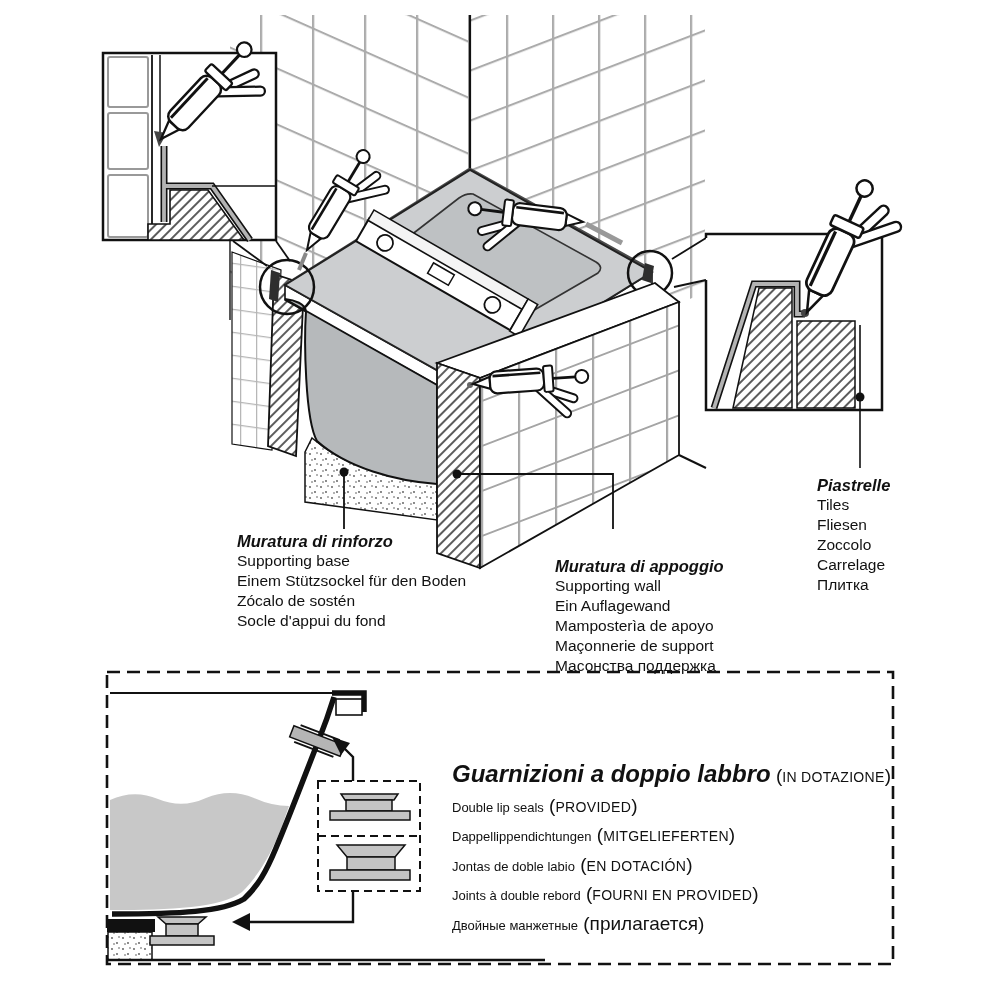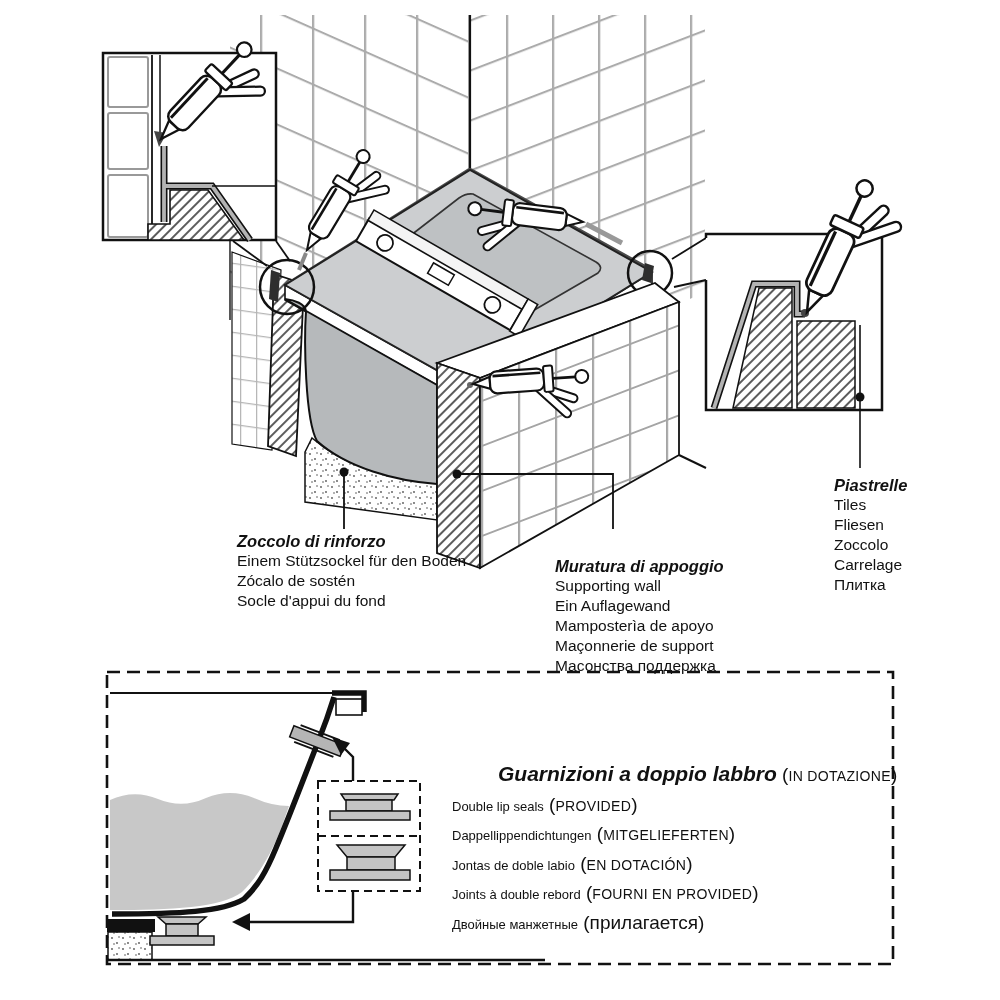--- a/index.html
+++ b/index.html
@@ -3,21 +3,21 @@
 <meta charset="utf-8">
 <style>
   html,body{margin:0;padding:0;background:#fff;}
   .stage{position:relative;width:1000px;height:1000px;background:#fff;overflow:hidden;
          font-family:"Liberation Sans",sans-serif;color:#111;}
   .stage svg{position:absolute;left:0;top:0;}
   .callout{position:absolute;font-size:15.5px;line-height:20px;white-space:nowrap;}
   .callout .title{font-weight:bold;font-style:italic;font-size:16.5px;}
   .seals-text{position:absolute;left:452px;top:760px;font-size:19px;line-height:27.5px;white-space:nowrap;}
   .seal-row .main{font-size:13px;}
-  .seal-row .strong{font-weight:bold;font-style:italic;font-size:21px;margin-left:46px;}
+  .seal-row .strong{font-weight:bold;font-style:italic;font-size:24px;}
   .note::before{content:"\0028";}
   .note::after{content:"\0029";}
   .note .sc{font-size:0.74em;letter-spacing:0.3px;}
   .note .plain{font-size:1em;}
 </style>
 </head>
 <body>
 
 <div class="stage">
 
@@ -194,36 +194,37 @@
       <polygon points="332,737 350,743 341,755" fill="#111"></polygon>
     </g>
     <g>
       <polyline points="353,891 353,922 248,922" fill="none" stroke="#111" stroke-width="2.4"></polyline>
       <polygon points="232,922 250,913 250,931" fill="#111"></polygon>
     </g>
   </g>
 </svg>
 
 <div class="callout" style="left:237px;top:531px;">
-  <div class="title">Zoccolo di rinforzo</div>
+  <div class="title">Muratura di rinforzo</div>
+  <div>Supporting base</div>
   <div>Einem Stützsockel für den Boden</div>
   <div>Zócalo de sostén</div>
   <div>Socle d'appui du fond</div>
 </div>
 
 <div class="callout" style="left:555px;top:556px;">
   <div class="title">Muratura di appoggio</div>
   <div>Supporting wall</div>
   <div>Ein Auflagewand</div>
   <div>Mamposterìa de apoyo</div>
   <div>Maçonnerie de support</div>
   <div>Масонства поддержка</div>
 </div>
 
-<div class="callout" style="left:817px;top:475px;margin-left:17px;">
+<div class="callout" style="left:817px;top:475px;">
   <div class="title">Piastrelle</div>
   <div>Tiles</div>
   <div>Fliesen</div>
   <div>Zoccolo</div>
   <div>Carrelage</div>
   <div>Плитка</div>
 </div>
 
 <div class="seals-text">
   <div class="seal-row">

